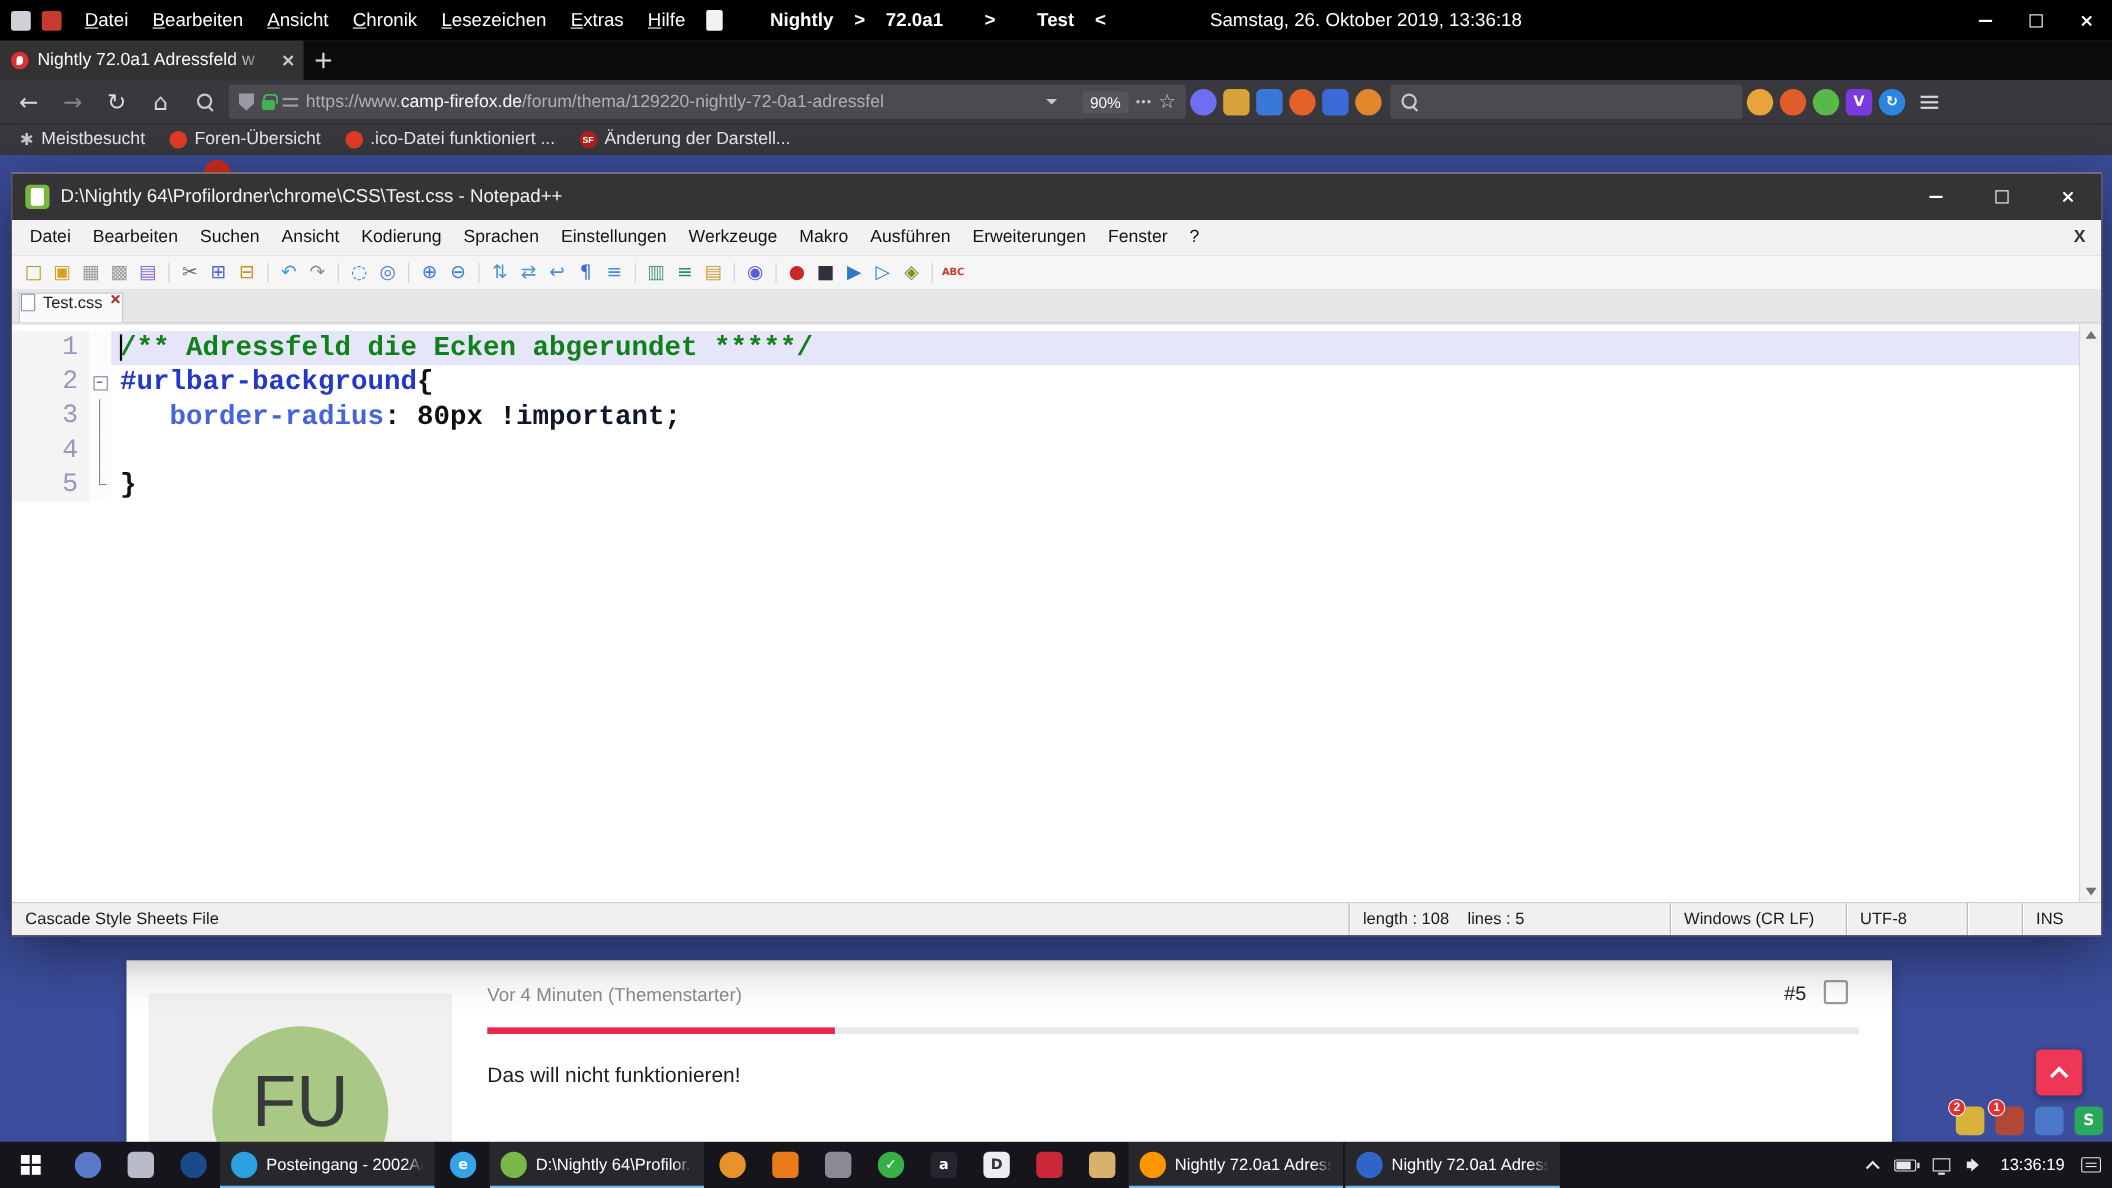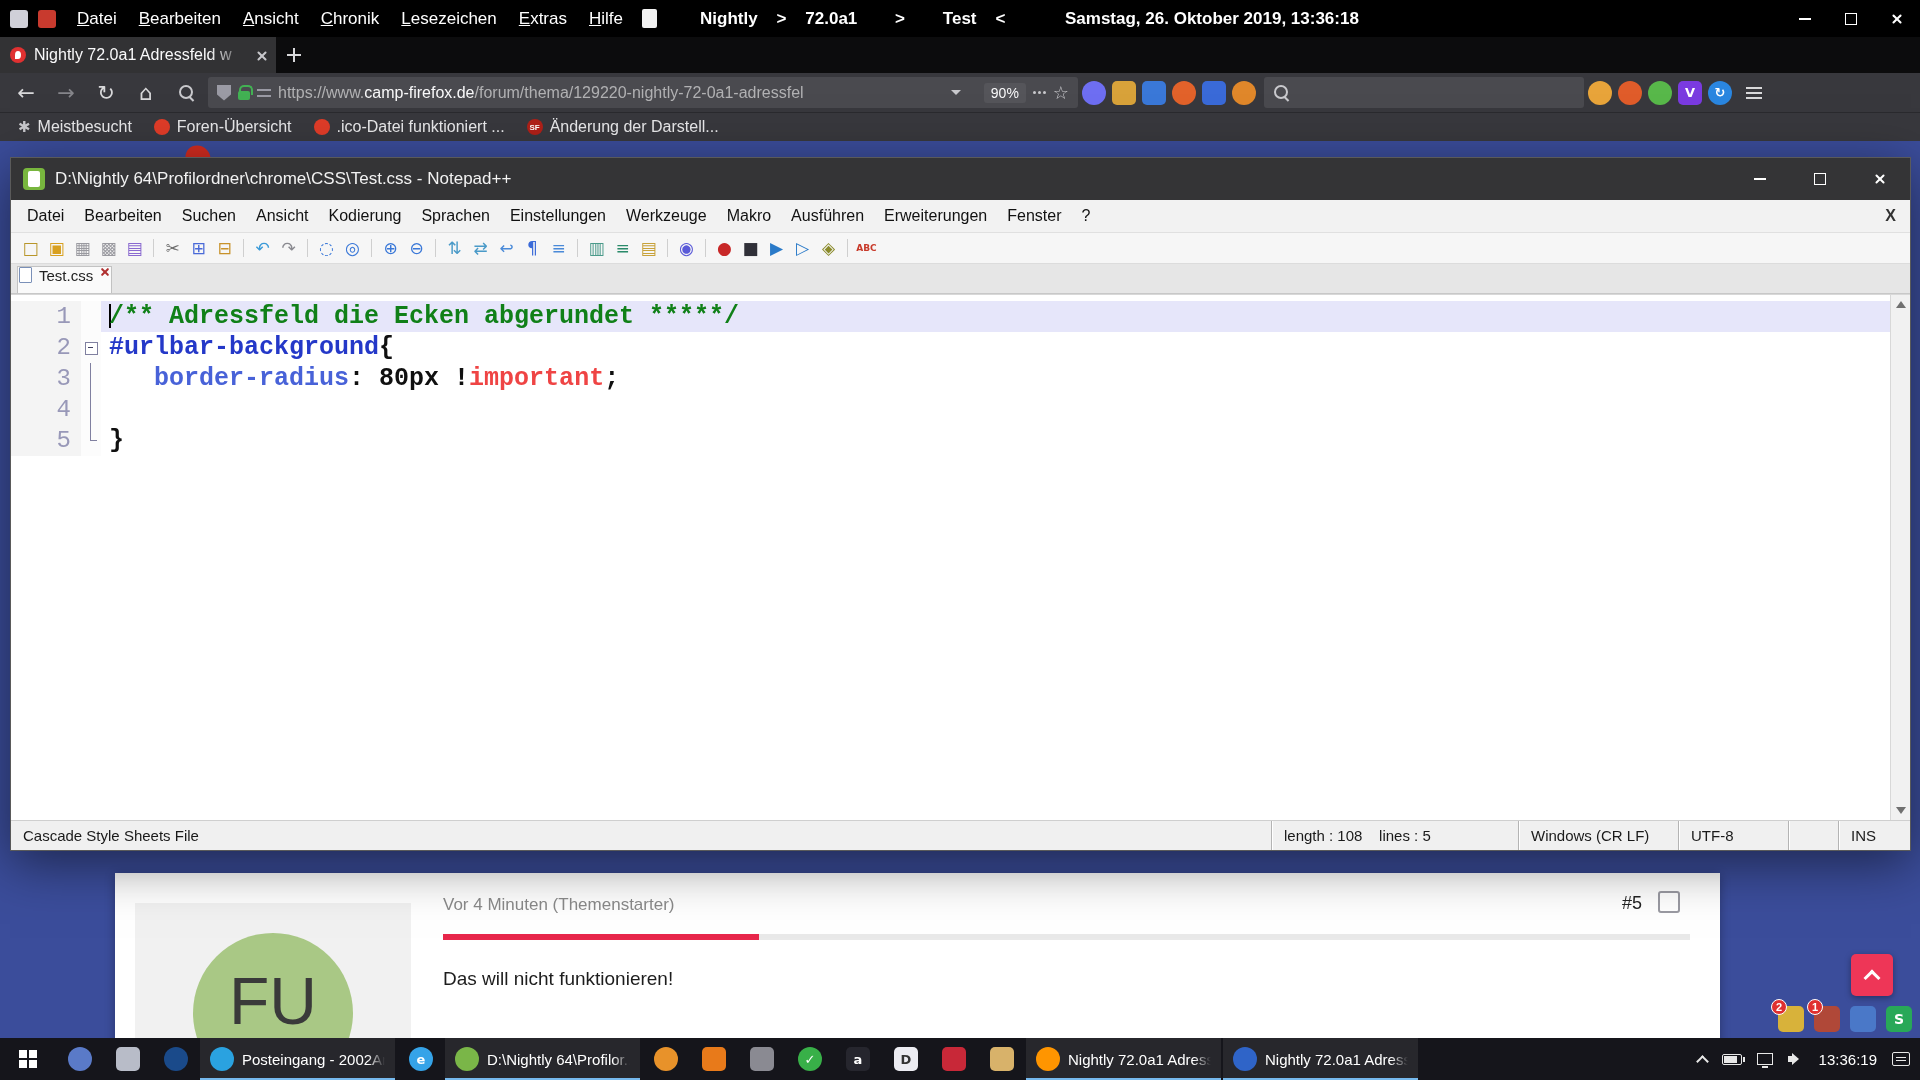--- a/index.html
+++ b/index.html
@@ -10,21 +10,21 @@
 
   
   .ff-menubar{position:absolute;left:0;top:0;width:1920px;height:37px;background:#000;display:flex;align-items:center;color:#fff;font-size:17px;z-index:1;}
   .mb-ico{width:18px;height:18px;border-radius:3px;margin-left:10px;flex:none;}
   .mb-ico1{background:#d0d0d8;}
   .mb-ico2{background:#c83a2e;}
   .mb-items{display:flex;align-items:center;margin-left:10px;}
   .mb-item{padding:0 11px;cursor:default;}
   .mb-doc-ico{width:15px;height:19px;background:#f2f2f2;border-radius:2px;margin-left:8px;}
   .ff-title{position:absolute;left:700px;top:0;height:37px;display:flex;align-items:center;font-weight:bold;white-space:pre;}
-  .ff-clock{position:absolute;left:1065px;top:0;height:37px;display:flex;align-items:center;font-weight:bold;}
+  .ff-clock{position:absolute;left:1100px;top:0;height:37px;display:flex;align-items:center;font-weight:normal;}
   .win-controls{position:absolute;right:0;top:0;height:37px;display:flex;}
   .wc{width:46px;height:37px;display:flex;align-items:center;justify-content:center;color:#fff;}
   .wc-min::before{content:"";width:12px;height:2px;background:#fff;}
   .wc-max::before{content:"";width:10px;height:10px;border:1px solid #fff;}
   .xico{position:relative;width:12px;height:12px;display:inline-block;}
   .xico::before,.xico::after{content:"";position:absolute;left:5px;top:0;width:2px;height:12px;background:currentColor;border-radius:1px;}
   .xico::before{transform:rotate(45deg);}
   .xico::after{transform:rotate(-45deg);}
 
   .ff-tabbar{position:absolute;left:0;top:37px;width:1920px;height:36px;background:#0c0c0d;display:flex;align-items:stretch;z-index:1;}
@@ -119,31 +119,31 @@
   .fold-mid::before{content:"";position:absolute;left:9px;top:0;width:1px;height:31px;background:#8080a0;}
   .fold-end::before{content:"";position:absolute;left:9px;top:0;width:1px;height:16px;background:#8080a0;}
   .fold-end::after{content:"";position:absolute;left:9px;top:15px;width:7px;height:1px;background:#8080a0;}
   .code-text{flex:1;white-space:pre;padding-left:8px;font-size:25px;font-weight:bold;color:#101010;}
   .code-row.current .code-text{background:#e6e6fa;}
   .caret{display:inline-block;width:2px;height:24px;background:#000;vertical-align:middle;margin-right:-2px;}
   .tok-comment{color:#108018;}
   .tok-selector{color:#2438c8;}
   .tok-property{color:#4862d8;}
   .tok-value{color:#101010;}
-  .tok-important{color:#ef4444;}
+  .tok-important{color:#0f172a;}
   .tok-plain{color:#101010;}
   .npp-vscroll{width:20px;flex:none;background:#f1f1f1;border-left:1px solid #d8d8d8;position:relative;}
   .arr{position:absolute;left:5px;width:0;height:0;border-left:5px solid transparent;border-right:5px solid transparent;}
   .arr.up{top:6px;border-bottom:7px solid #707070;}
   .arr.down{bottom:6px;border-top:7px solid #707070;}
 
   .npp-status{height:30px;background:#f0f0f0;border-top:1px solid #cfcfcf;display:flex;align-items:stretch;flex:none;}
   .st{display:flex;align-items:center;padding:0 12px;border-left:1px solid #b4b4b4;box-shadow:inset 1px 0 0 #fff;font-size:15px;color:#1a1a1a;white-space:pre;}
   .st.doc{flex:1;border-left:none;box-shadow:none;}
-  .st.len{width:247px;}
+  .st.len{width:292px;}
   .st.pos{width:335px;}
   .st.eol{width:160px;}
   .st.enc{width:110px;}
   .st.gap{width:50px;}
   .st.ins{width:72px;}
 
   
   .tray-popup{position:absolute;left:1778px;top:1002px;display:flex;gap:10px;align-items:flex-end;z-index:9;}
   .ov-item{position:relative;width:26px;height:30px;display:flex;align-items:flex-end;}
   .ov-item .shape{width:26px;height:26px;font-size:14px;}

